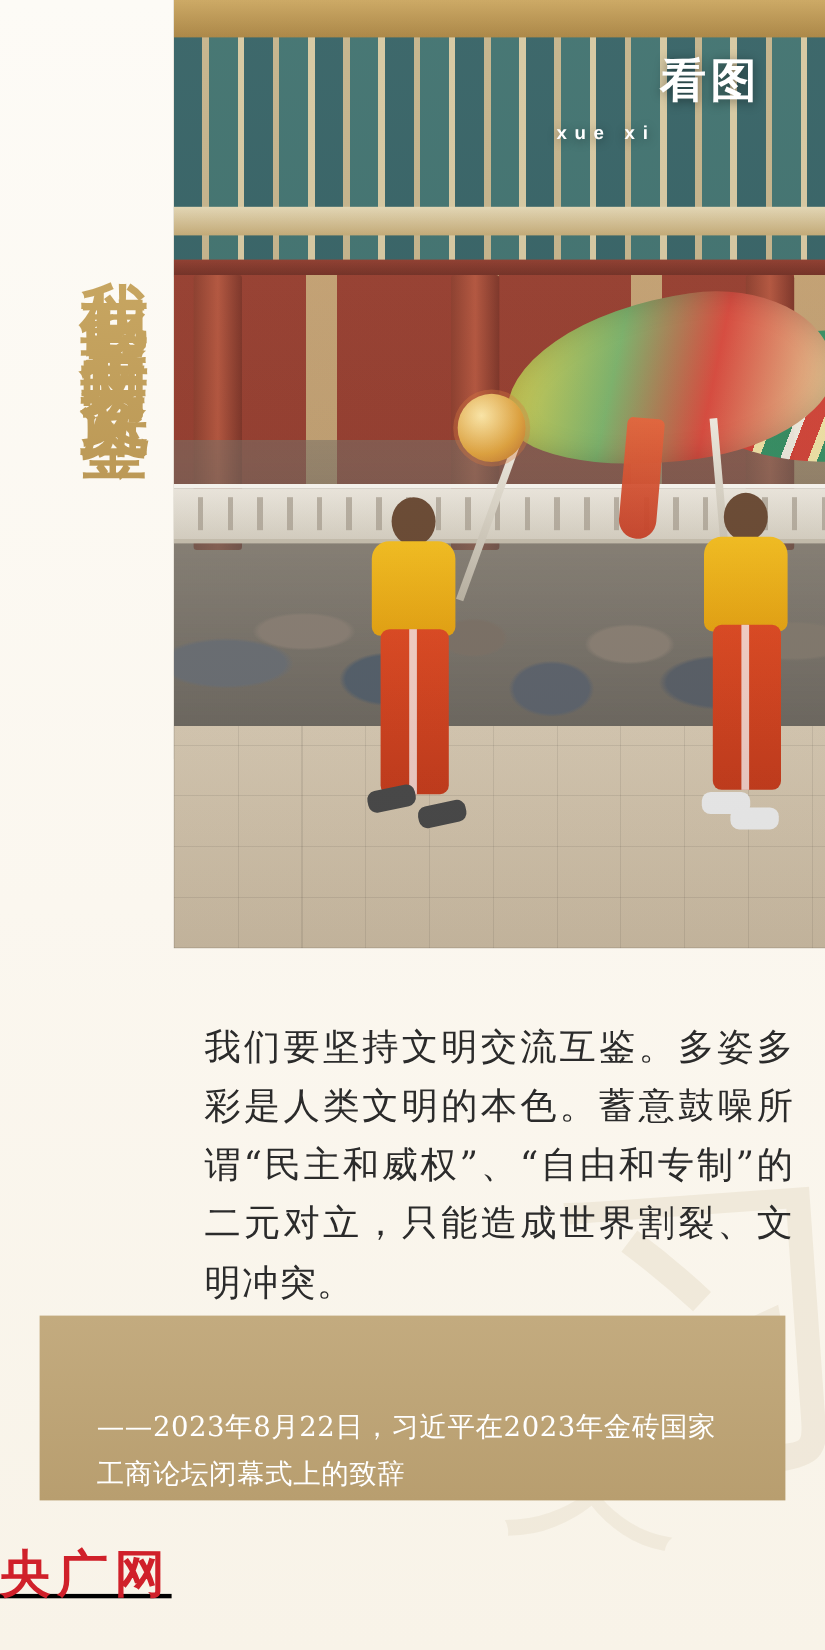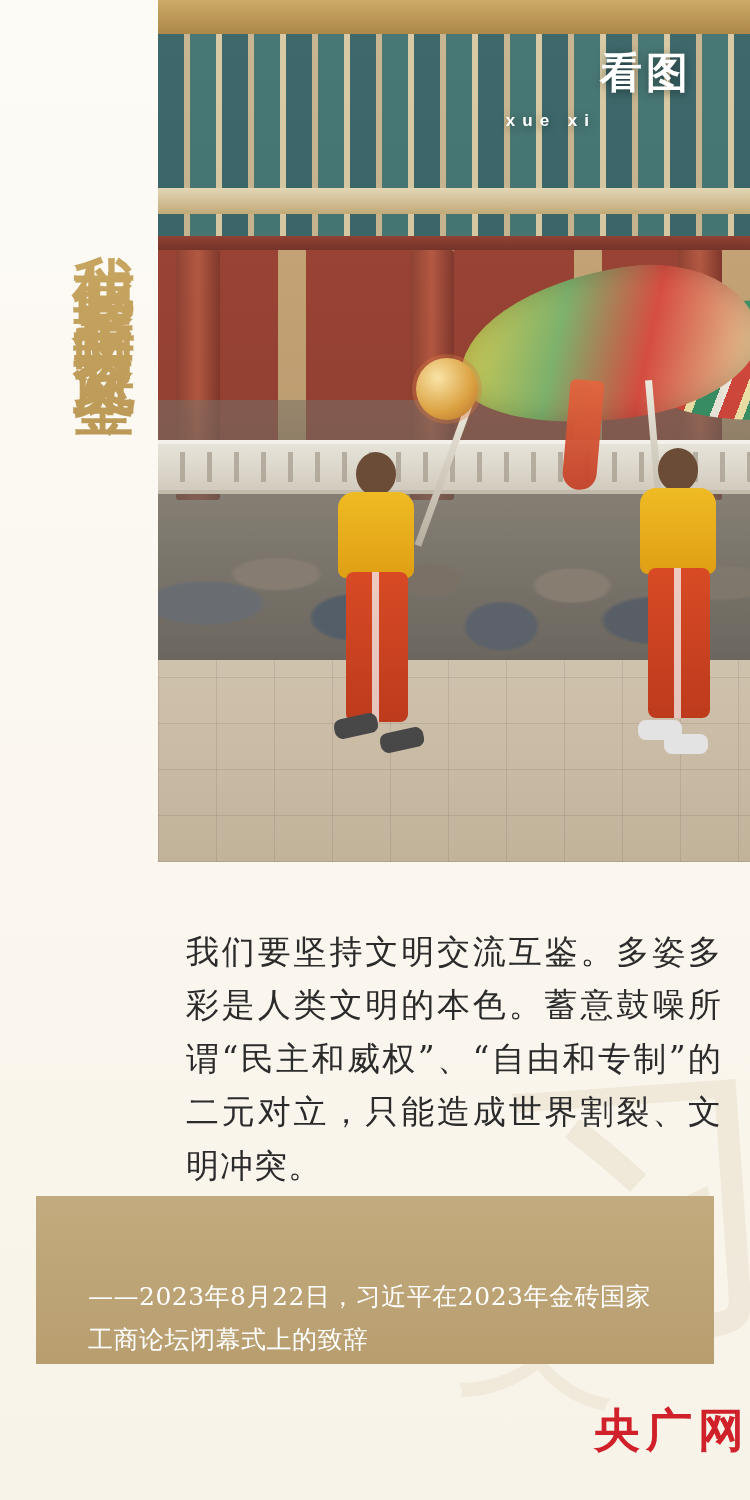--- a/index.html
+++ b/index.html
@@ -315,21 +315,22 @@
     margin-top: 38px;
   }
 
   
   .footer {
     position: absolute;
     left: 0; right: 0;
     top: 1400px;
     display: flex;
     align-items: center;
-    justify-content: flex-end;
+    justify-content: flex-start;
+    text-decoration: underline;
   }
   .logo {
     font-family: "DejaVu Serif", "Liberation Serif", serif;
     font-weight: bold;
     font-size: 46px;
     letter-spacing: 6px;
     color: #d0202a;
   }
 </style>
 </head>

